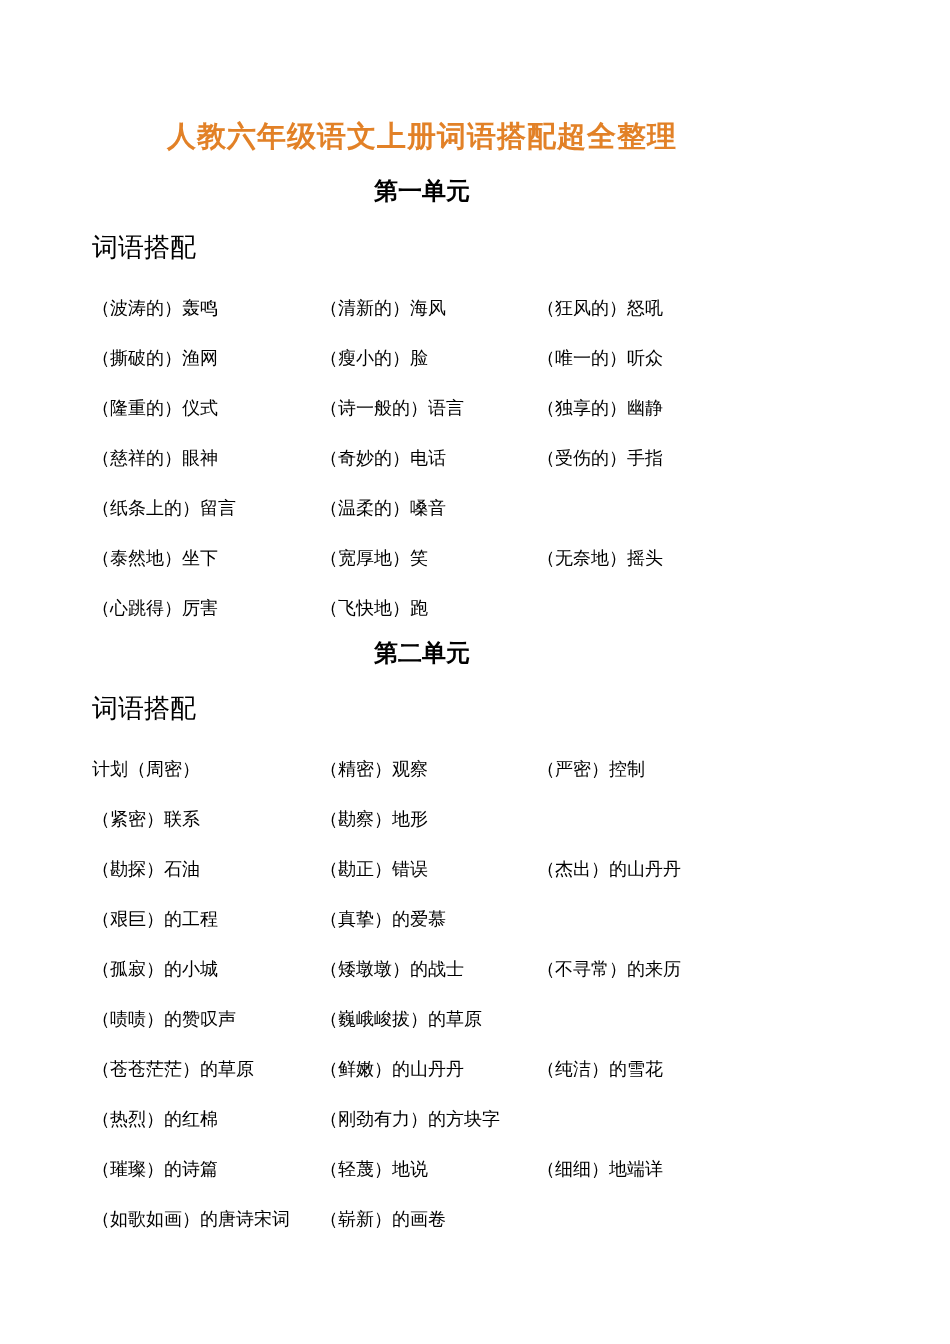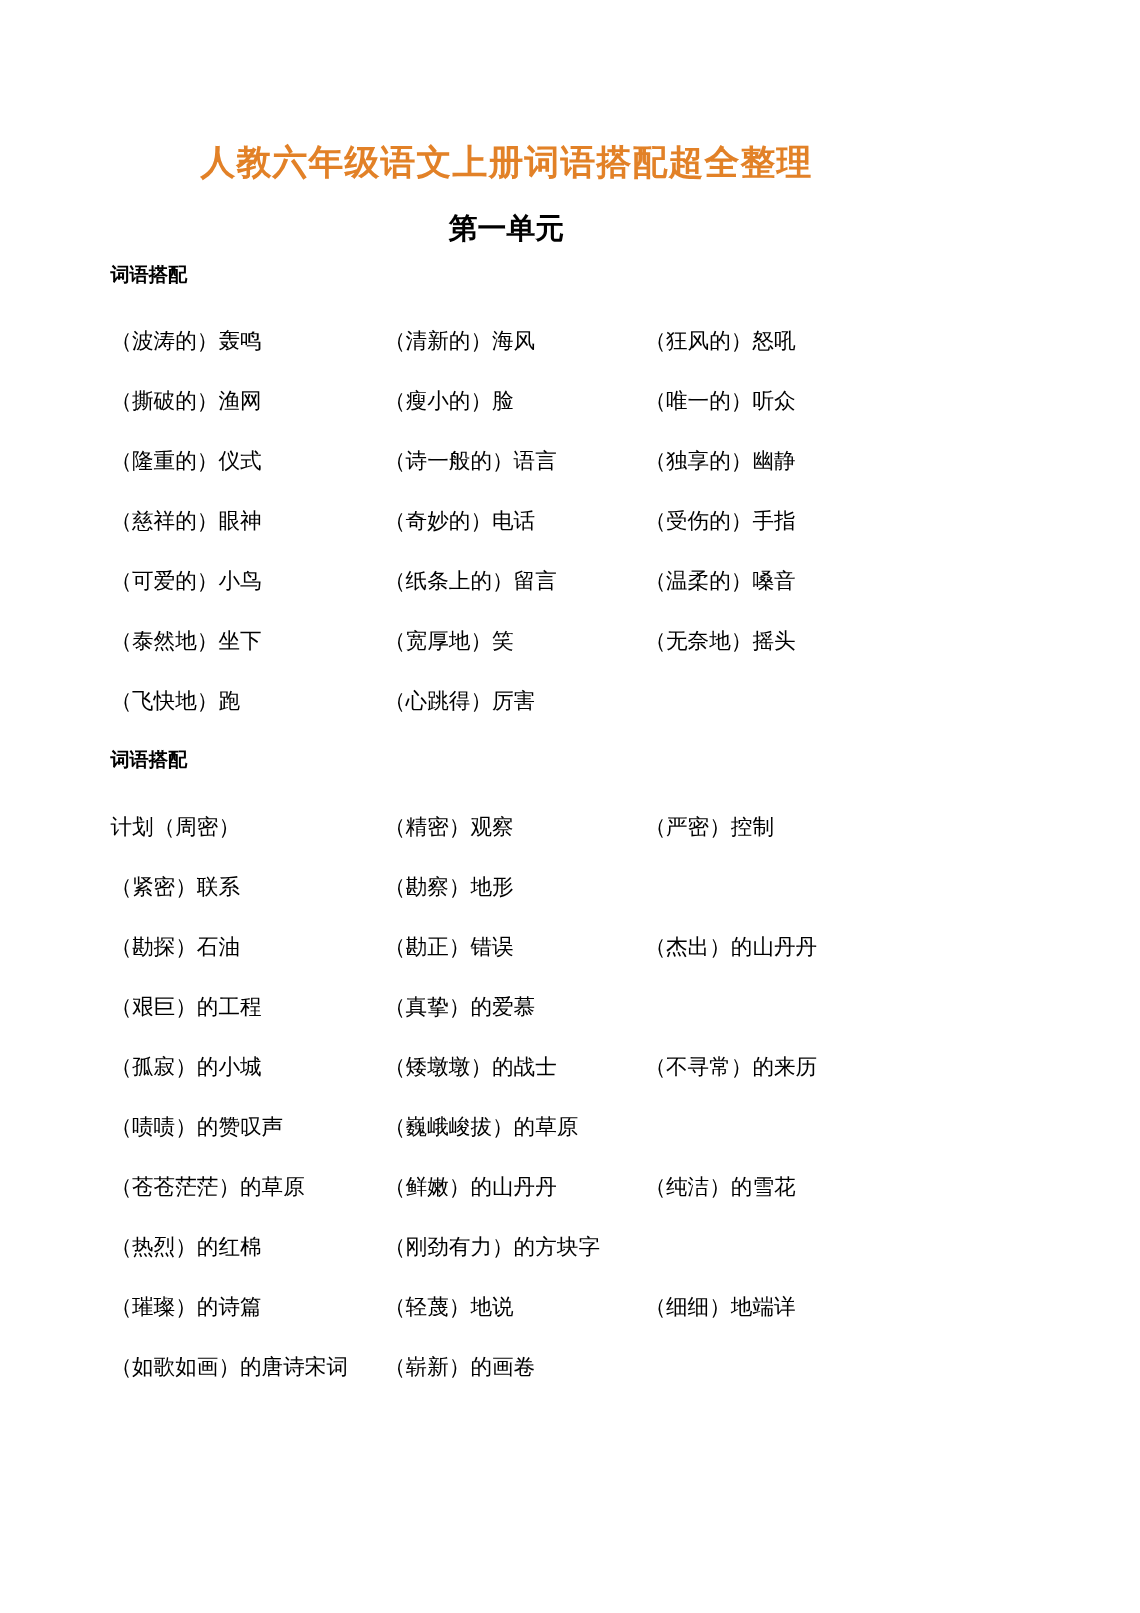--- a/index.html
+++ b/index.html
@@ -27,24 +27,24 @@
     text-align: center;
     font-family: "Liberation Sans", "DejaVu Sans", sans-serif;
     font-size: 24px;
     font-weight: bold;
     line-height: 1.15;
     margin: 0;
   }
   .unit-heading.second { margin-top: 6px; }
   .sub-heading {
     font-family: "Liberation Sans", "DejaVu Sans", sans-serif;
-    font-size: 16px;
-    font-weight: bold;
+    font-size: 26px;
+    font-weight: normal;
     line-height: 1.15;
-    margin: 16px 0 0 92px;
+    margin: 28px 0 0 92px;
   }
   .rows {
     margin-left: 92px;
     margin-top: 20px;
   }
   .row {
     height: 50px;
     display: flex;
     align-items: center;
     font-size: 18px;
@@ -80,35 +80,35 @@
         <span class="slot">（隆重的）仪式</span>
         <span class="slot">（诗一般的）语言</span>
         <span class="slot">（独享的）幽静</span>
       </div>
       <div class="row">
         <span class="slot">（慈祥的）眼神</span>
         <span class="slot">（奇妙的）电话</span>
         <span class="slot">（受伤的）手指</span>
       </div>
       <div class="row">
-        <span class="slot">（可爱的）小鸟</span>
         <span class="slot">（纸条上的）留言</span>
         <span class="slot">（温柔的）嗓音</span>
       </div>
       <div class="row">
         <span class="slot">（泰然地）坐下</span>
         <span class="slot">（宽厚地）笑</span>
         <span class="slot">（无奈地）摇头</span>
       </div>
       <div class="row">
+        <span class="slot">（心跳得）厉害</span>
         <span class="slot">（飞快地）跑</span>
-        <span class="slot">（心跳得）厉害</span>
       </div>
     </div>
 
+  <h2 class="unit-heading second">第二单元</h2>
 
   <h3 class="sub-heading">词语搭配</h3>
 
   <div class="rows">
       <div class="row">
         <span class="slot">计划（周密）</span>
         <span class="slot">（精密）观察</span>
         <span class="slot">（严密）控制</span>
       </div>
       <div class="row">

